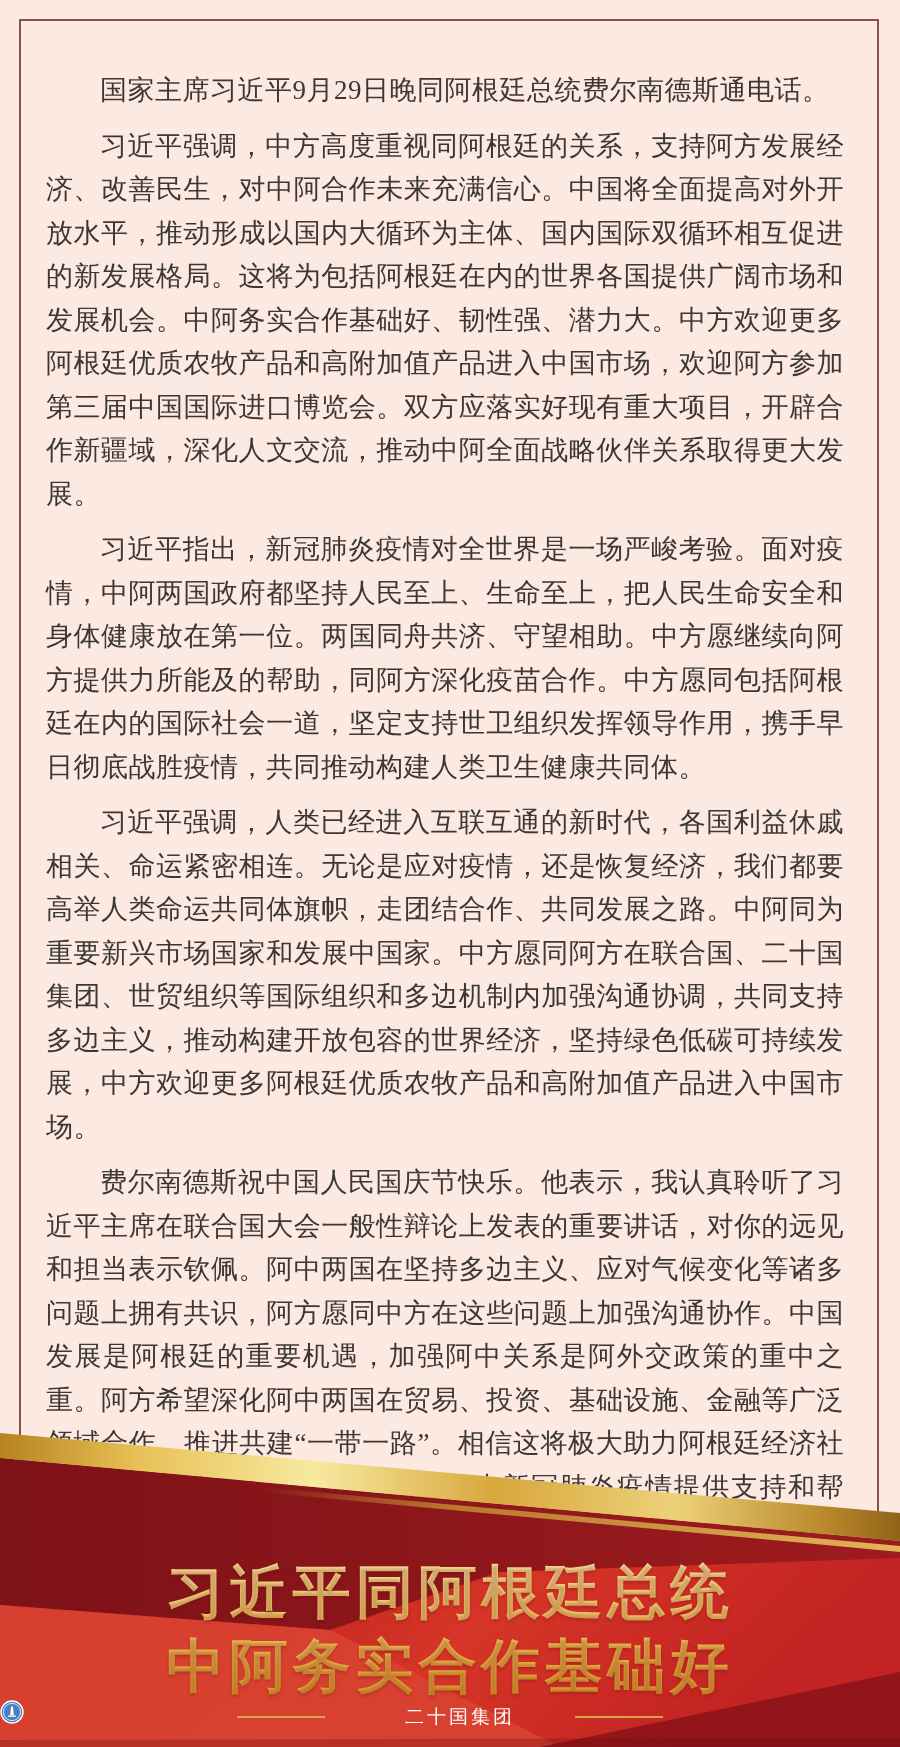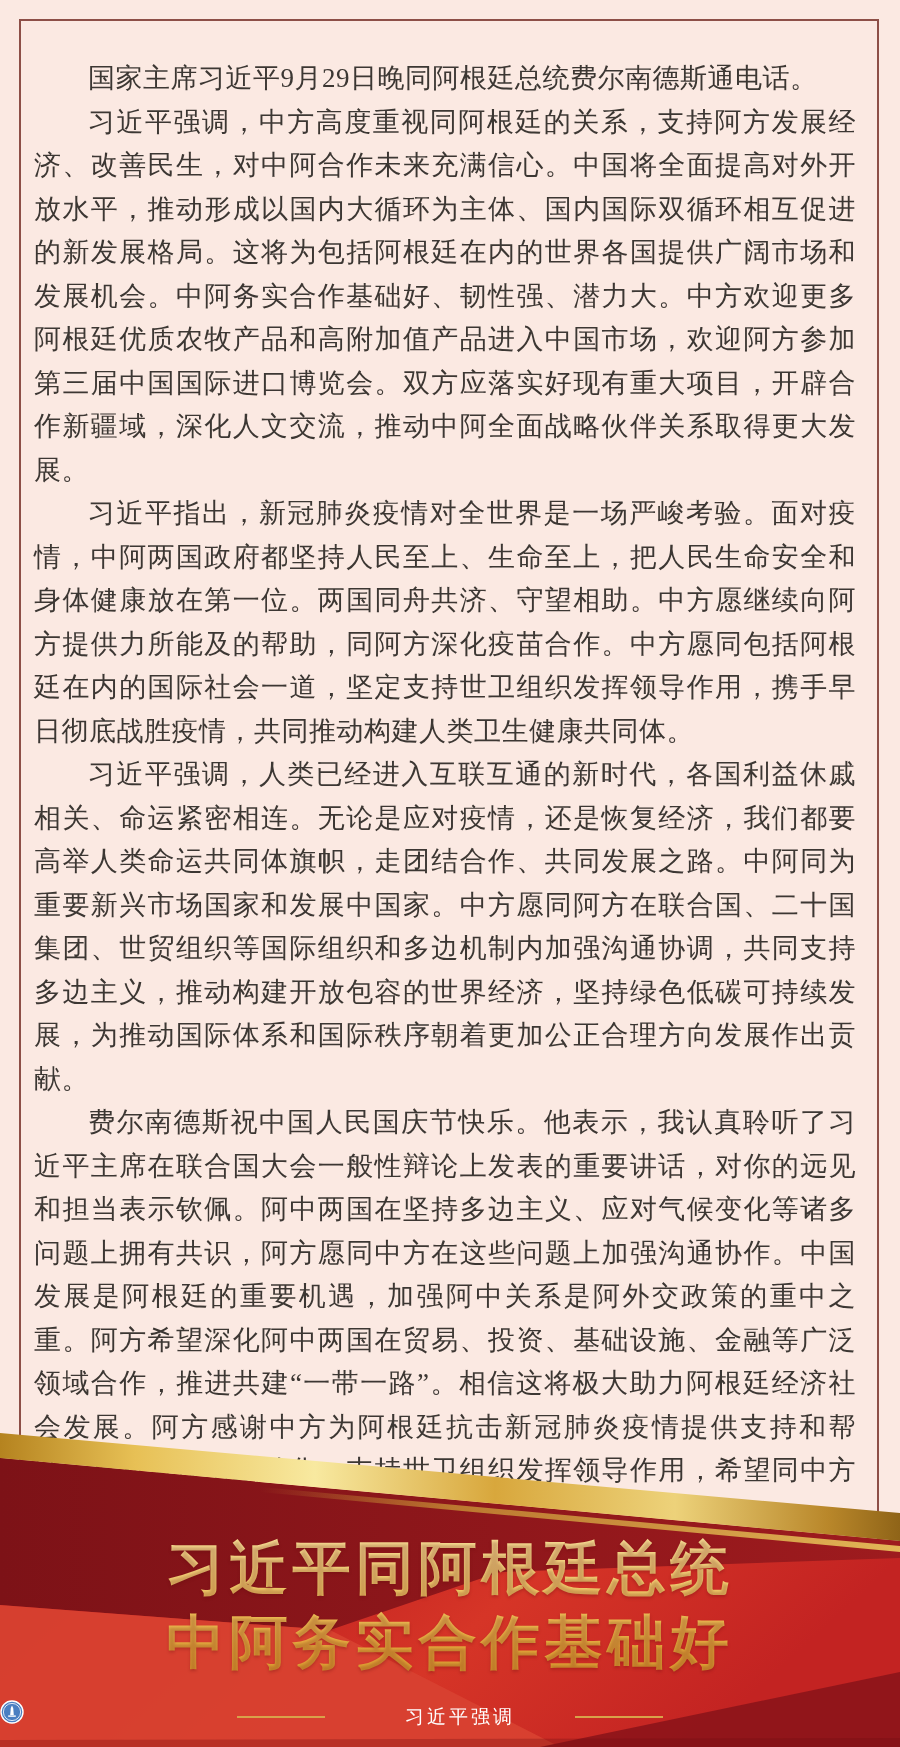--- a/index.html
+++ b/index.html
@@ -10,25 +10,25 @@
   }
   .frame{
     position:absolute;left:19px;top:19px;width:860px;height:1760px;
     border:2px solid #8d4f47;box-sizing:border-box;pointer-events:none;
   }
   .article{
     position:absolute;left:34px;top:57px;width:822px;
     color:#3c3733;font-size:27px;line-height:43.5px;
     text-align:justify;letter-spacing:0.5px;
   }
-  .article p{margin:0;text-indent:2em;}
+  .article p{margin:12px;text-indent:2em;}
   .banner{position:absolute;left:0;top:1400px;width:900px;height:347px;}
   .banner svg{position:absolute;left:0;top:0;display:block;}
   .banner-title{
-    position:absolute;left:0;top:132px;width:900px;
+    position:absolute;left:0;top:156px;width:900px;
     text-align:center;font-weight:bold;font-size:58px;line-height:74px;
     letter-spacing:5px;
     color:#eebb4d;
     background:linear-gradient(180deg,#f9e09a 0%,#f3cc69 40%,#e7ab3c 78%,#dd9c2e 100%);
     -webkit-background-clip:text;background-clip:text;
     -webkit-text-fill-color:transparent;
     text-shadow:0 2px 3px rgba(90,10,10,0.25);
   }
   .credit-row{
     position:absolute;left:0;top:300px;width:900px;height:34px;
@@ -47,21 +47,21 @@
 <body>
 
 <div>
 
   <div class="frame"></div>
 
   <div class="article">
     <p>国家主席习近平9月29日晚同阿根廷总统费尔南德斯通电话。</p>
     <p>习近平强调，中方高度重视同阿根廷的关系，支持阿方发展经济、改善民生，对中阿合作未来充满信心。中国将全面提高对外开放水平，推动形成以国内大循环为主体、国内国际双循环相互促进的新发展格局。这将为包括阿根廷在内的世界各国提供广阔市场和发展机会。中阿务实合作基础好、韧性强、潜力大。中方欢迎更多阿根廷优质农牧产品和高附加值产品进入中国市场，欢迎阿方参加第三届中国国际进口博览会。双方应落实好现有重大项目，开辟合作新疆域，深化人文交流，推动中阿全面战略伙伴关系取得更大发展。</p>
     <p>习近平指出，新冠肺炎疫情对全世界是一场严峻考验。面对疫情，中阿两国政府都坚持人民至上、生命至上，把人民生命安全和身体健康放在第一位。两国同舟共济、守望相助。中方愿继续向阿方提供力所能及的帮助，同阿方深化疫苗合作。中方愿同包括阿根廷在内的国际社会一道，坚定支持世卫组织发挥领导作用，携手早日彻底战胜疫情，共同推动构建人类卫生健康共同体。</p>
-    <p>习近平强调，人类已经进入互联互通的新时代，各国利益休戚相关、命运紧密相连。无论是应对疫情，还是恢复经济，我们都要高举人类命运共同体旗帜，走团结合作、共同发展之路。中阿同为重要新兴市场国家和发展中国家。中方愿同阿方在联合国、二十国集团、世贸组织等国际组织和多边机制内加强沟通协调，共同支持多边主义，推动构建开放包容的世界经济，坚持绿色低碳可持续发展，为推动国际体系和国际秩序朝着更加公正合理方向发展作出贡献。</p>
+    <p>习近平强调，人类已经进入互联互通的新时代，各国利益休戚相关、命运紧密相连。无论是应对疫情，还是恢复经济，我们都要高举人类命运共同体旗帜，走团结合作、共同发展之路。中阿同为重要新兴市场国家和发展中国家。中方愿同阿方在联合国、二十国集团、世贸组织等国际组织和多边机制内加强沟通协调，共同支持多边主义，推动构建开放包容的世界经济，坚持绿色低碳可持续发展，中方欢迎更多阿根廷优质农牧产品和高附加值产品进入中国市场。</p>
     <p>费尔南德斯祝中国人民国庆节快乐。他表示，我认真聆听了习近平主席在联合国大会一般性辩论上发表的重要讲话，对你的远见和担当表示钦佩。阿中两国在坚持多边主义、应对气候变化等诸多问题上拥有共识，阿方愿同中方在这些问题上加强沟通协作。中国发展是阿根廷的重要机遇，加强阿中关系是阿外交政策的重中之重。阿方希望深化阿中两国在贸易、投资、基础设施、金融等广泛领域合作，推进共建“一带一路”。相信这将极大助力阿根廷经济社会发展。阿方感谢中方为阿根廷抗击新冠肺炎疫情提供支持和帮助，反对将疫情政治化，支持世卫组织发挥领导作用，希望同中方继续深化疫苗合作。</p>
   </div>
 
   <div class="banner">
     <svg width="900" height="347" viewBox="0 0 900 347" aria-hidden="true">
       <defs>
         <linearGradient id="gGold" x1="0" y1="0" x2="1" y2="0">
           <stop offset="0" stop-color="#b5831f"></stop>
           <stop offset="0.15" stop-color="#e7c055"></stop>
           <stop offset="0.35" stop-color="#f8e9a0"></stop>
@@ -103,18 +103,18 @@
     <div class="credit-row">
       <span class="credit-line left"></span>
       <span class="xinhua-logo">
         <svg width="24" height="24" viewBox="0 0 24 24">
           <circle cx="12" cy="12" r="11" fill="#4a7fc1" stroke="#ffffff" stroke-width="1.4"></circle>
           <circle cx="12" cy="12" r="8.6" fill="none" stroke="#ffffff" stroke-width="0.8"></circle>
           <path d="M12 5.5 L13.2 8 L13.8 15 L10.2 15 L10.8 8 Z" fill="#ffffff"></path>
           <rect x="8.2" y="15.4" width="7.6" height="1.4" fill="#ffffff"></rect>
         </svg>
       </span>
-      <span class="credit-text">习近平强调</span>
+      <span class="credit-text">二十国集团</span>
       <span class="credit-line right"></span>
     </div>
   </div>
 
 </div>
 
 </body></html>

